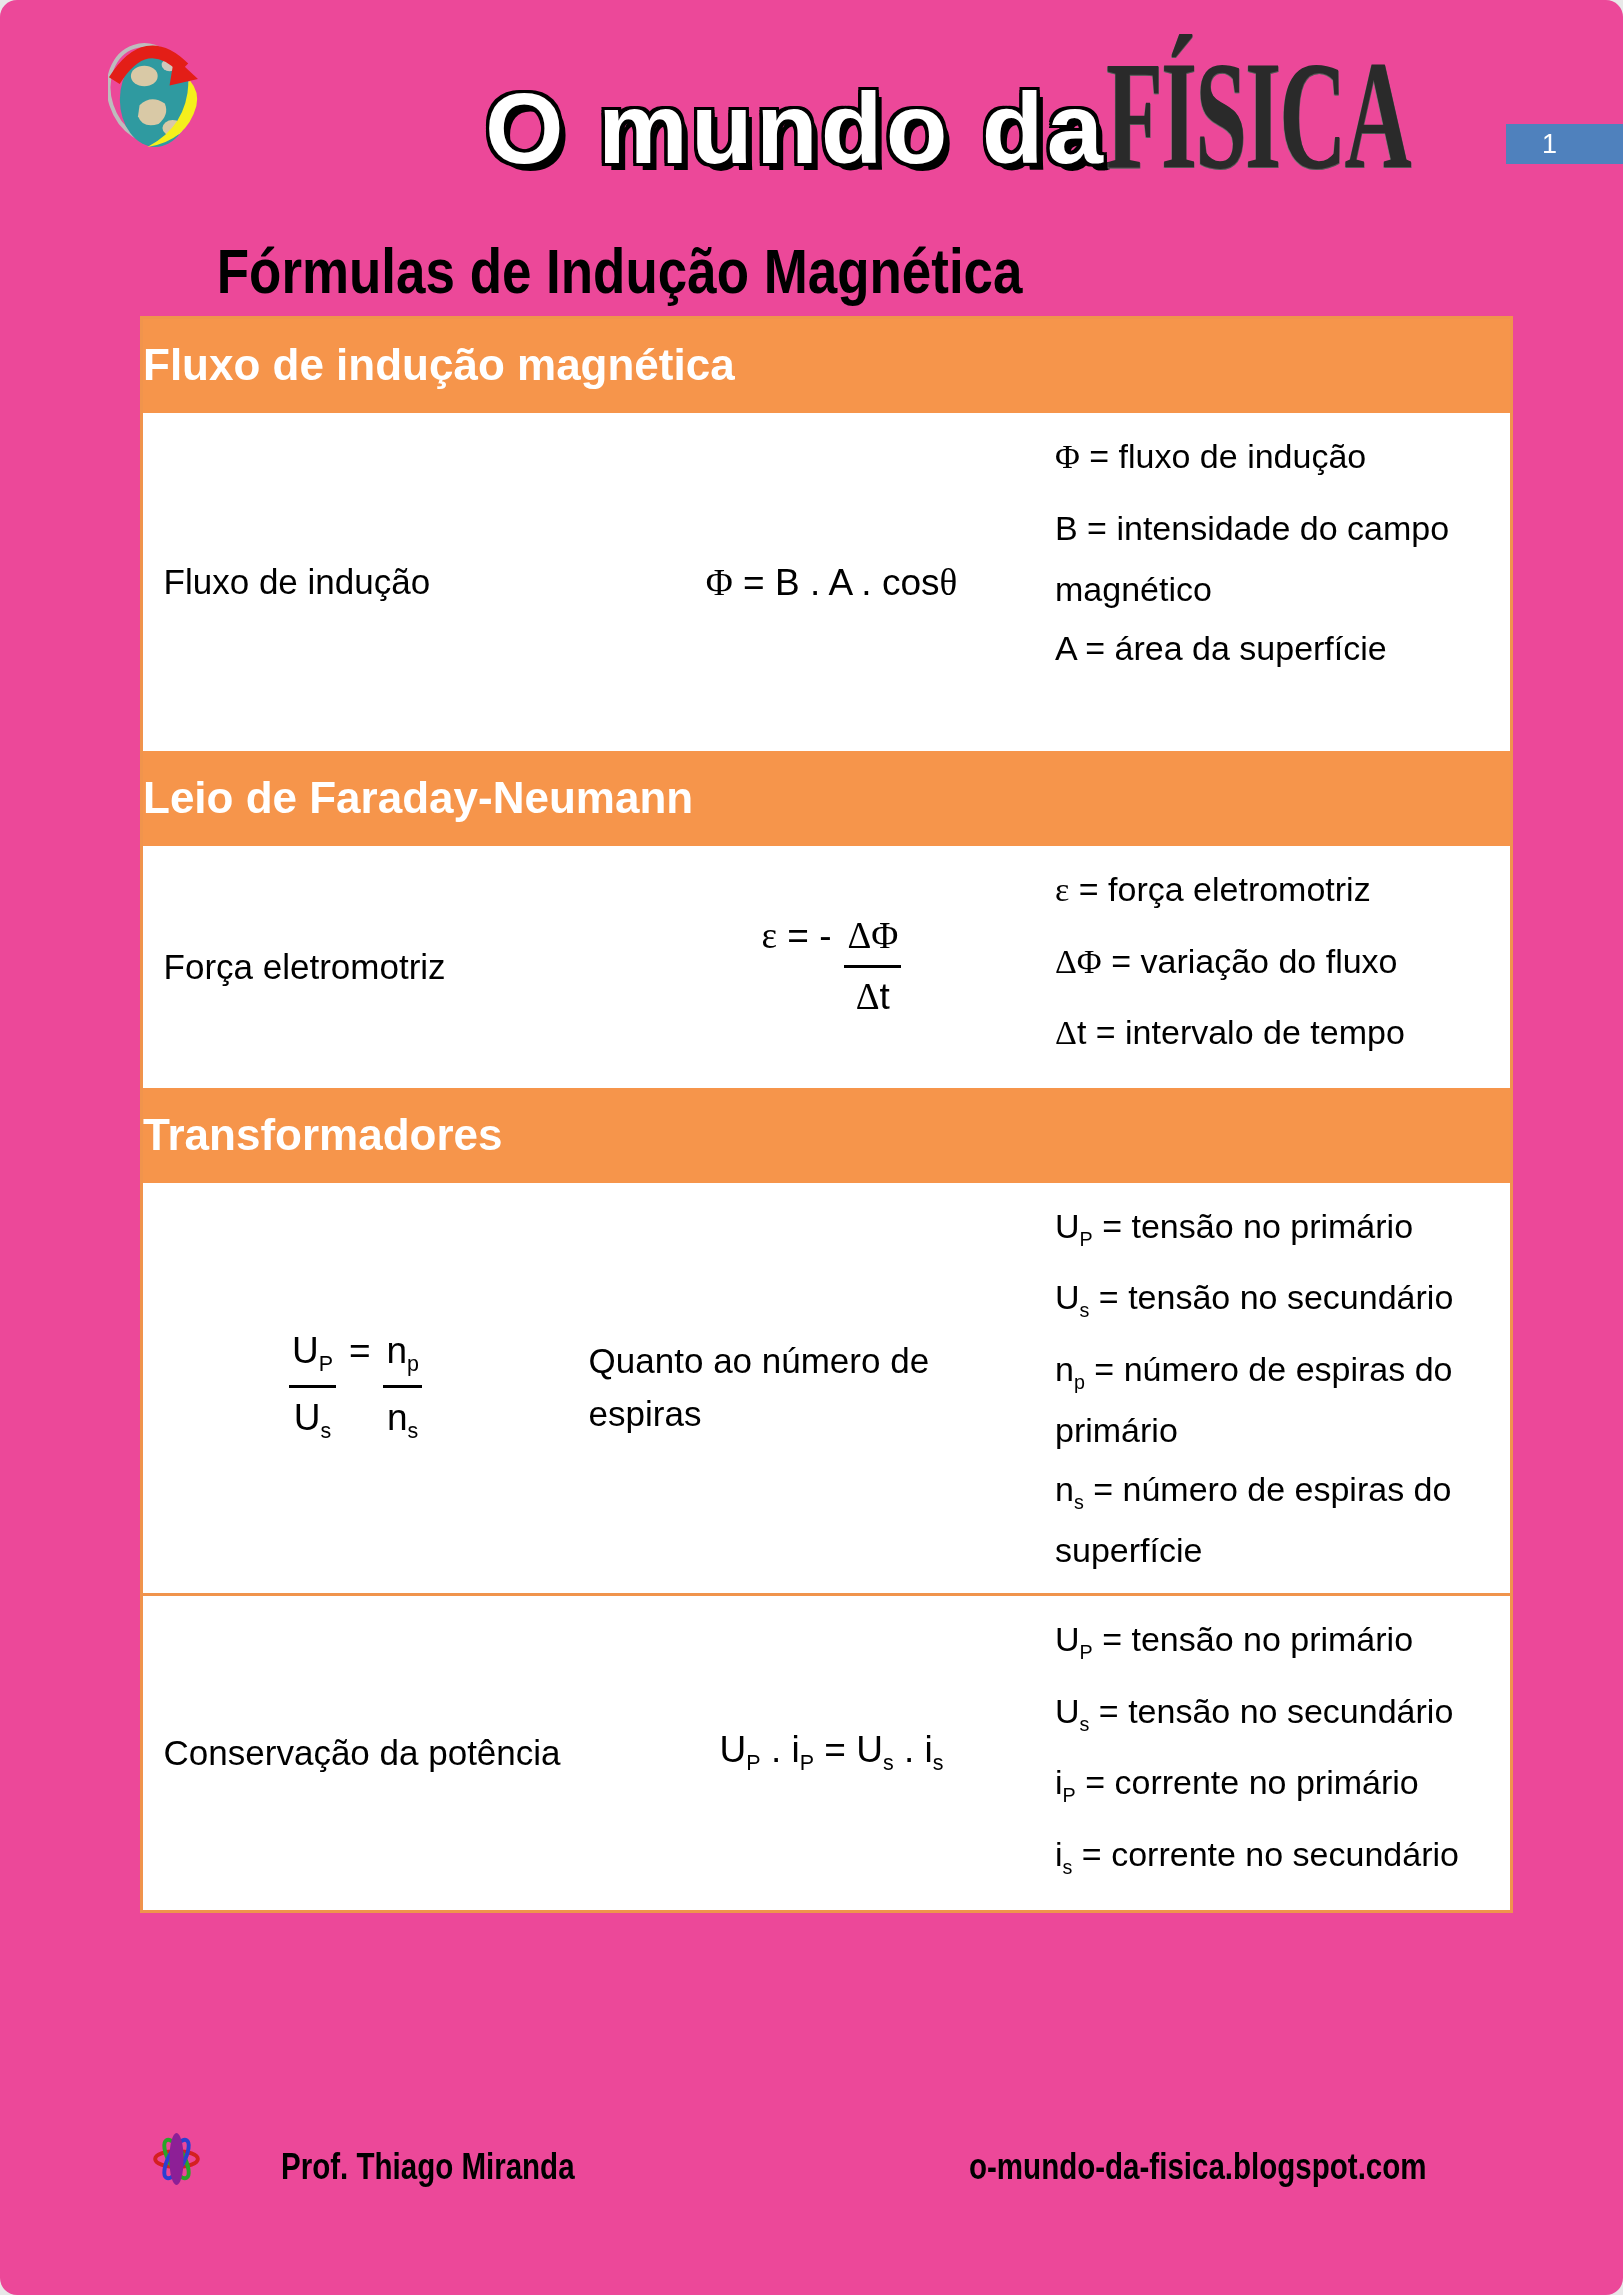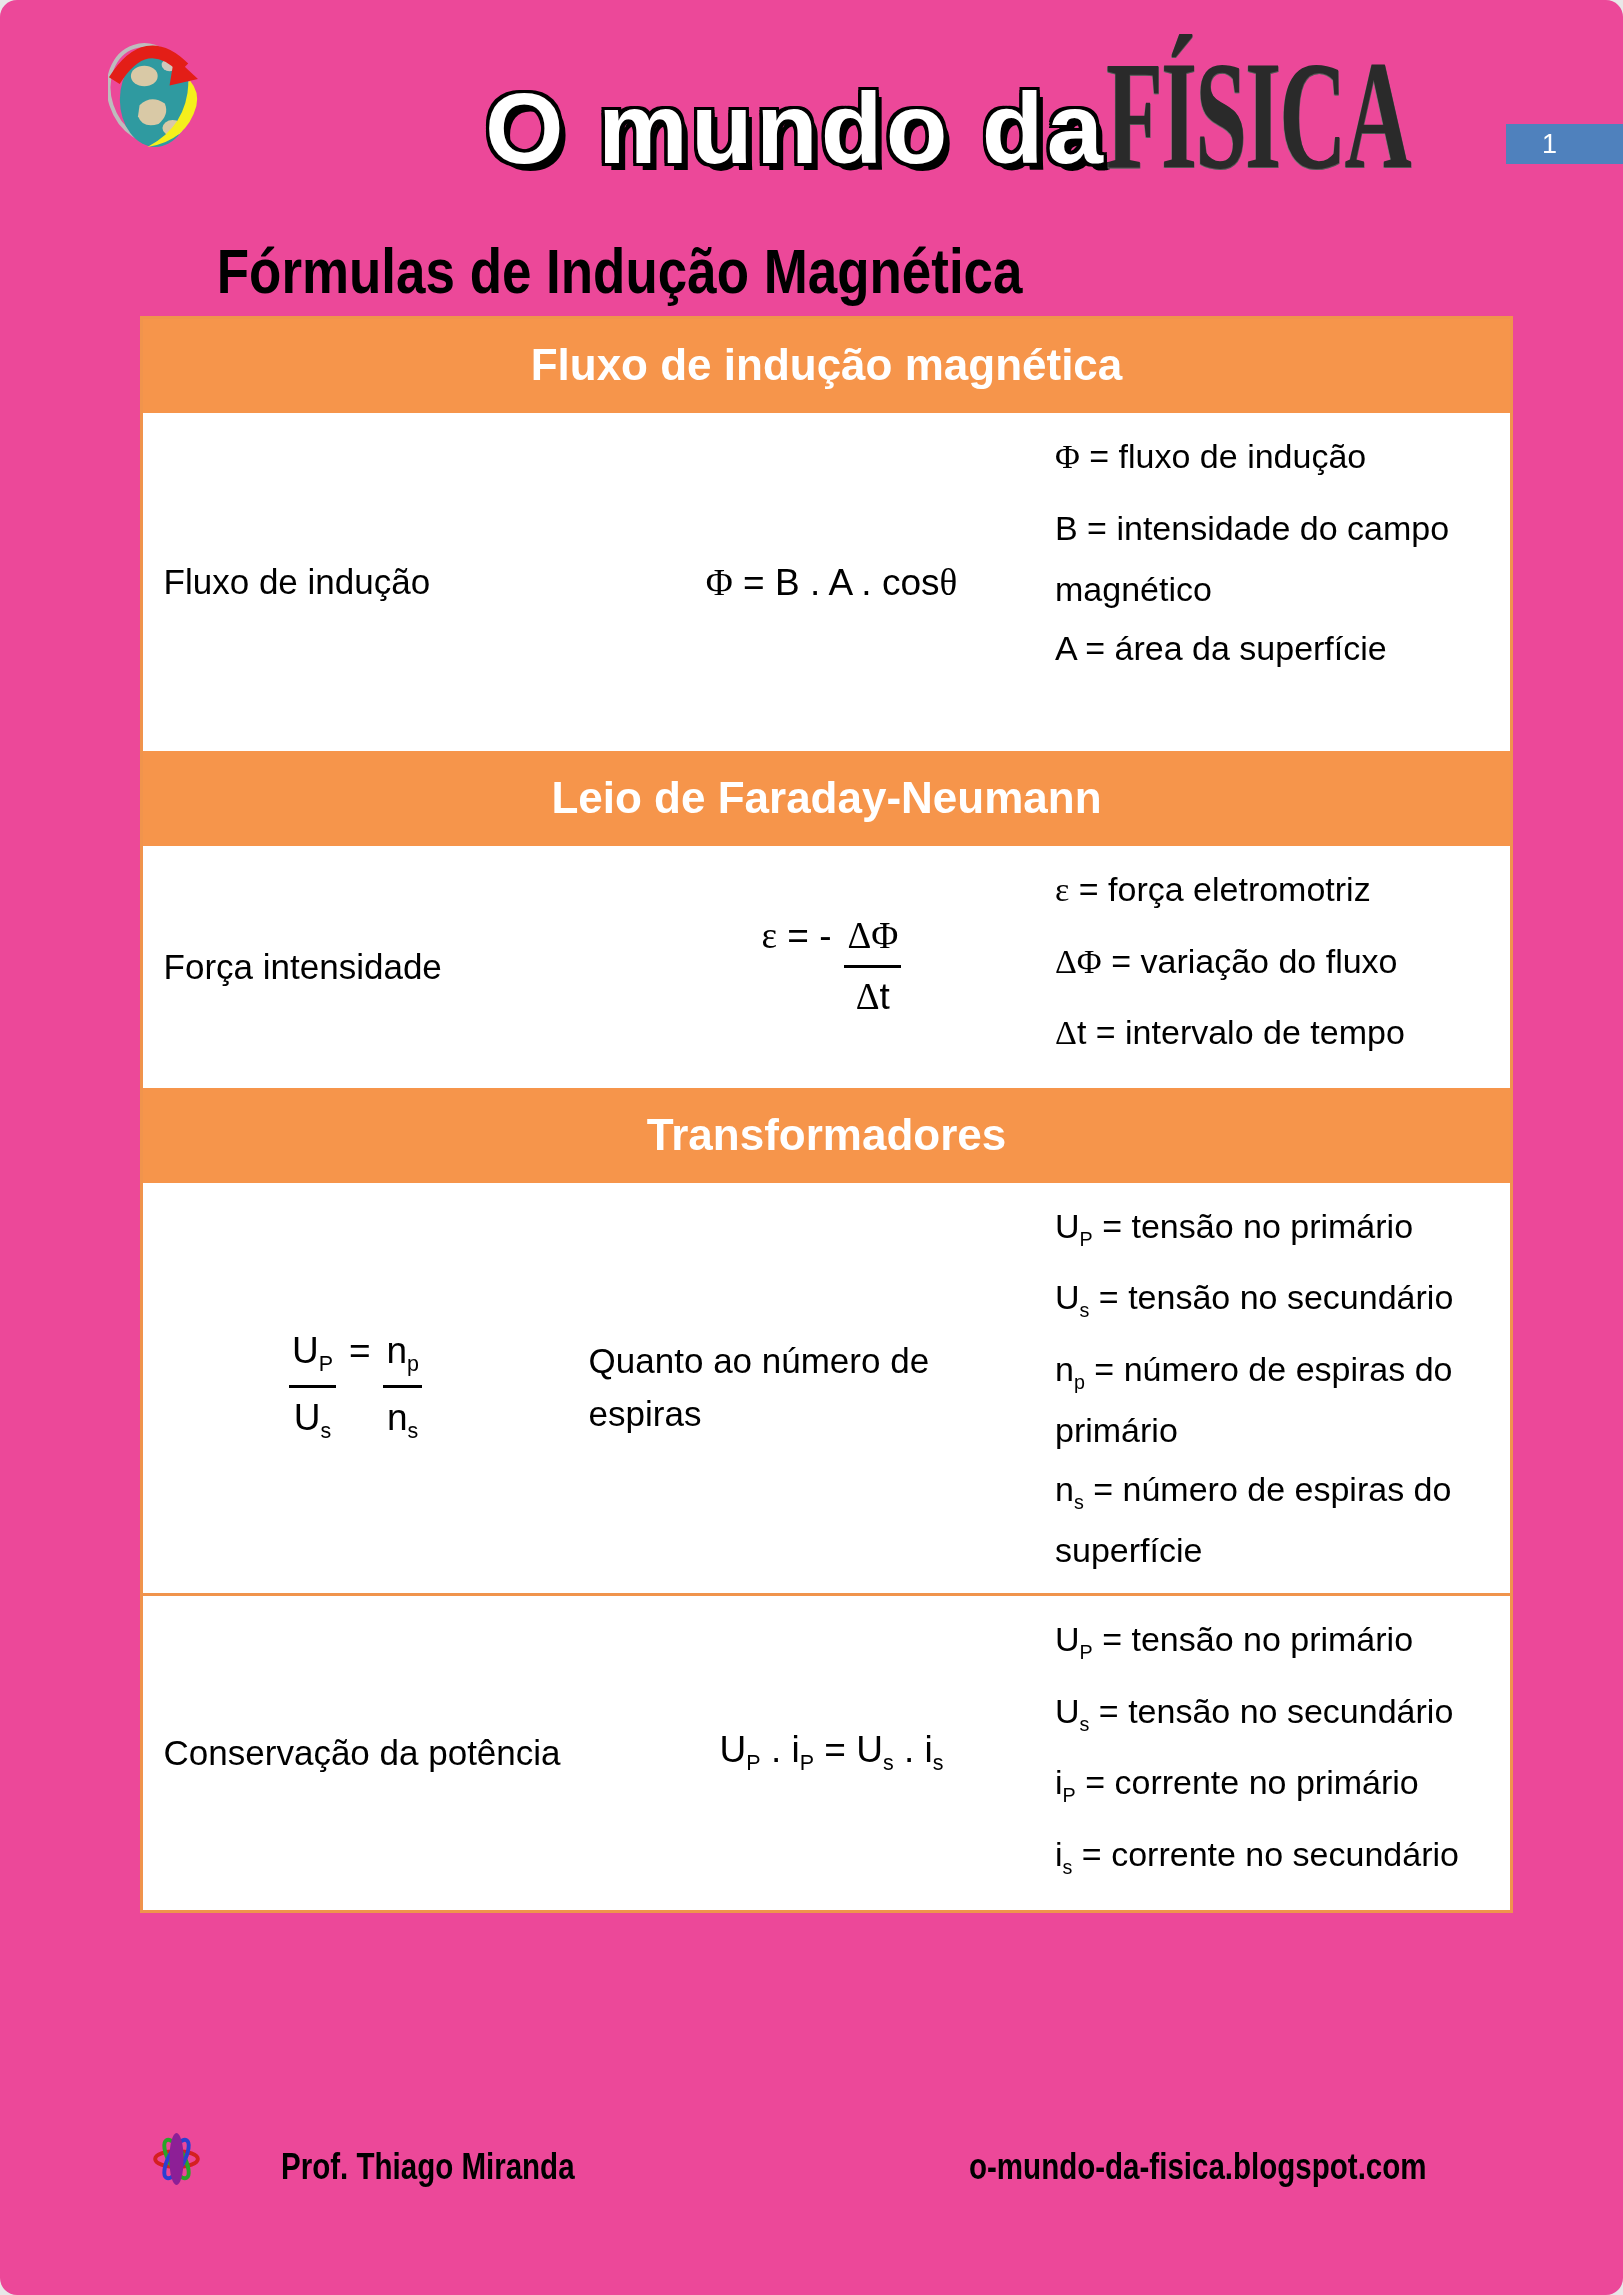--- a/index.html
+++ b/index.html
@@ -20,21 +20,21 @@
   .pagenum{position:absolute;left:1506px;top:124px;width:117px;height:40px;background:#4F81BD;
         color:#fff;font-size:27px;display:flex;align-items:center;padding-left:36px;box-sizing:border-box;}
 
   
   .title{width:1373px;margin-left:140px;text-align:left;height:70px;}
   .title span{display:inline-block;font-size:63px;font-weight:bold;white-space:nowrap;
         transform:scaleX(0.84);transform-origin:center;}
 
   
   .ftable{margin:11px 0 0 140px;width:1373px;border:3.2px solid #F0944C;box-sizing:border-box;background:#fff;}
-  .band{background:#F6954B;color:#fff;text-align:center;font-weight:bold;font-size:44px;
+  .band{background:#F6954B;color:#fff;text-align:left;font-weight:bold;font-size:44px;
         padding:21.4px 0 23px 0;}
   .trow{display:flex;background:#fff;}
   .trow.sep{border-top:3.2px solid #F0944C;}
   .cell{box-sizing:border-box;}
   .c-label{width:476px;padding:8px 8px 8px 20.6px;display:flex;align-items:center;
         font-size:35px;line-height:1.5;}
   .c-formula{width:425px;display:flex;align-items:center;justify-content:center;font-size:37px;}
   .c-defs{flex:1;padding:8px 24px 8px 0;font-size:34px;line-height:48px;}
   .r1{min-height:338px;} .r2{min-height:159px;} .r3{min-height:276px;} .r4{min-height:192px;}
   .defline{margin:11px;}
@@ -105,21 +105,21 @@
       <div class="cell c-defs">
         <p class="defline"><span class="greek">Φ</span><span></span><sub></sub><span> = fluxo de indução</span></p>
         <p class="defline"><span class="greek"></span><span></span><sub></sub><span>B = intensidade do campo magnético</span></p>
         <p class="defline"><span class="greek"></span><span></span><sub></sub><span>A = área da superfície</span></p>
       </div>
     </div>
 
     <div class="band">Leio de Faraday-Neumann</div>
     <div class="trow r2">
       <div class="cell c-label">
-        <span>Força intensidade</span>
+        <span>Força eletromotriz</span>
       </div>
       <div class="cell c-formula">
         <span class="formula-flex">
           <span class="fpre"><span class="greek">ε</span><span> = - </span></span>
           <span class="frac">
             <span class="num greek">ΔΦ</span>
             <span class="den"><span class="greek">Δ</span><span>t</span></span>
           </span>
         </span>
       </div>

